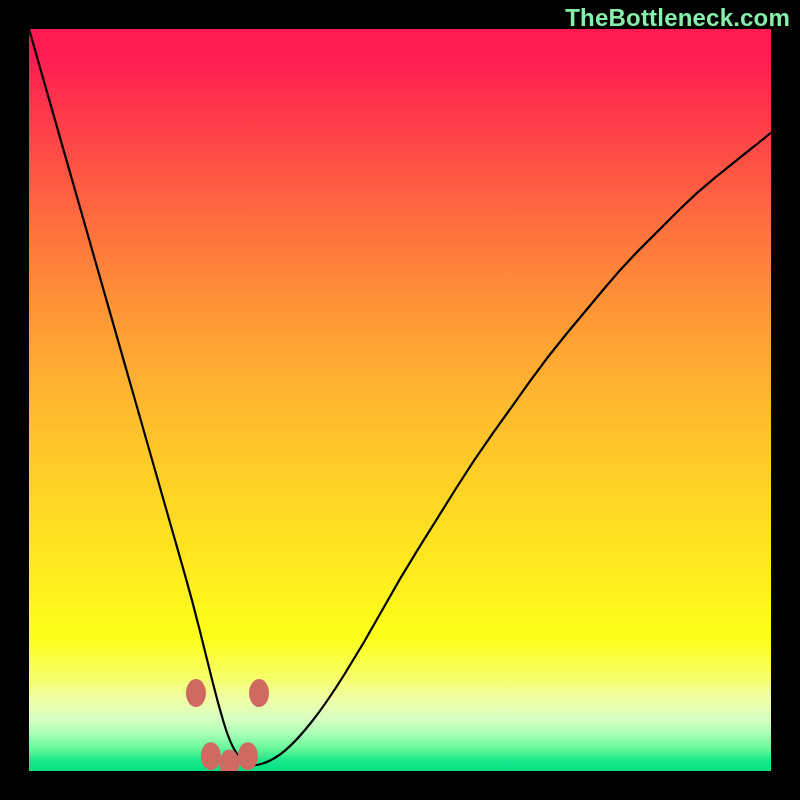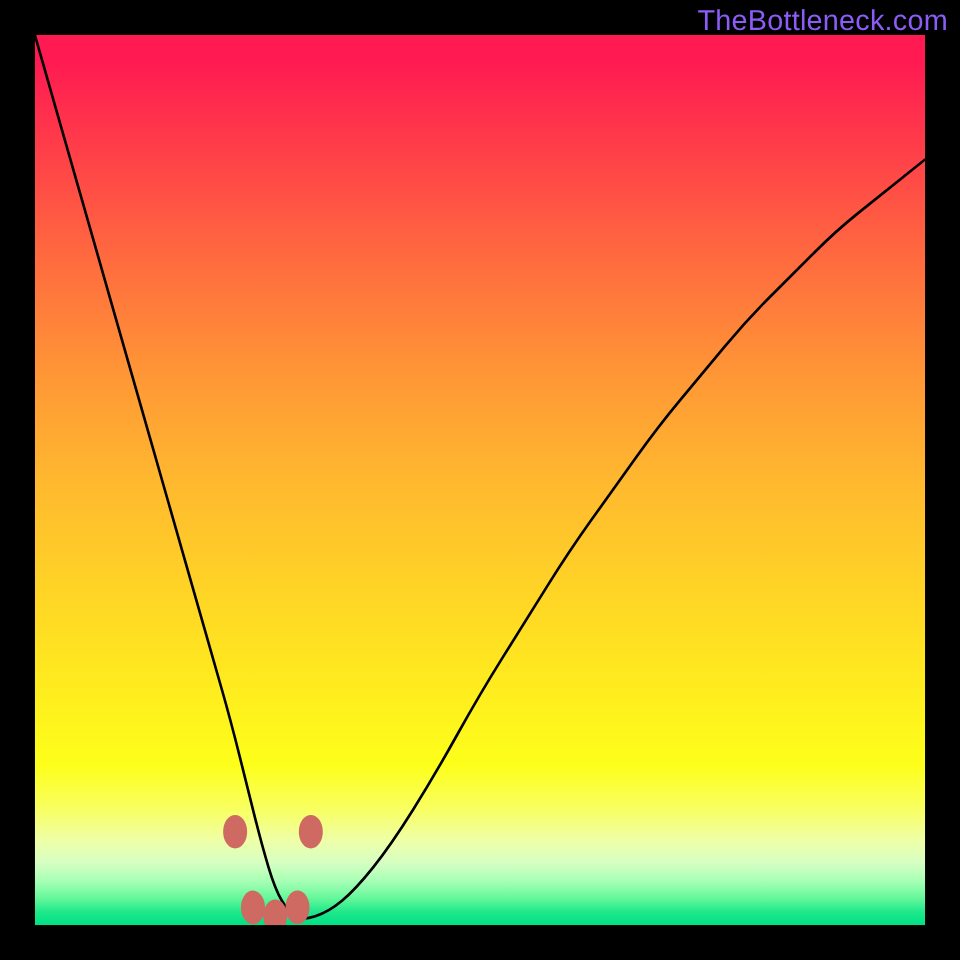--- a/index.html
+++ b/index.html
@@ -53,24 +53,24 @@
   svg.curve {
     position: absolute;
     left: 0; top: 0;
     width: 742px;
     height: 742px;
   }
   .watermark {
     position: absolute;
     top: 4px;
     right: 10px;
-    color: #8b5cf6;
+    color: #86efac;
     font-size: 24px;
     letter-spacing: 0.2px;
-    font-weight: 400;
+    font-weight: 700;
   }
 </style>
 </head>
 <body>
 
 <div class="frame">
 
   <div class="watermark">TheBottleneck.com</div>
 
   <div class="plot-area">

